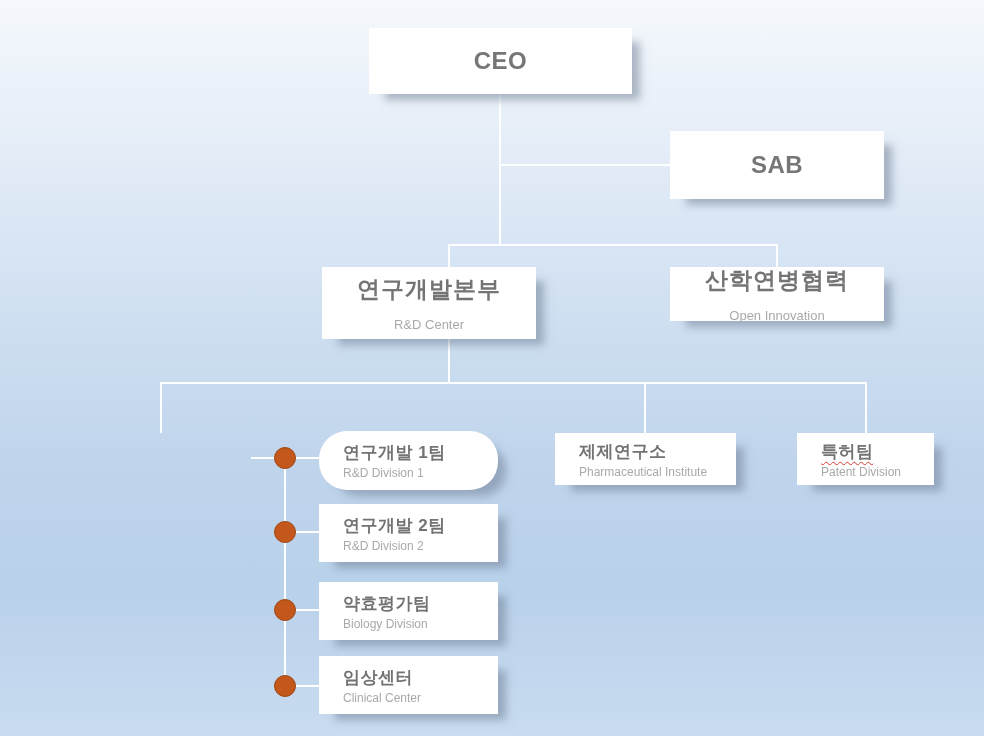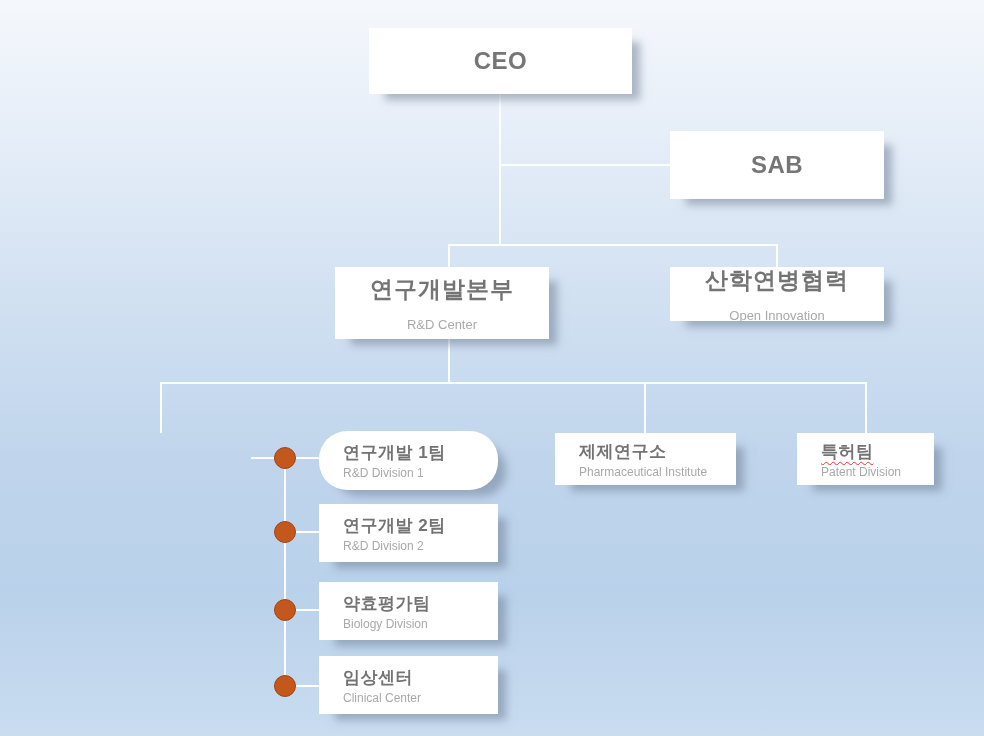--- a/index.html
+++ b/index.html
@@ -60,21 +60,21 @@
   #h-dot4     { left:285px; top:685px; width:34px; height:2px; }
 
   #dot-1{ left:274px; top:447px; }
   #dot-2{ left:274px; top:521px; }
   #dot-3{ left:274px; top:599px; }
   #dot-4{ left:274px; top:675px; }
 
   
   #node-ceo        { left:369px; top:28px;  width:263px; height:66px; }
   #node-sab        { left:670px; top:131px; width:214px; height:68px; }
-  #node-rnd-center { left:335px; top:267px; width:214px; height:72px; }
+  #node-rnd-center { left:322px; top:267px; width:214px; height:72px; }
   #node-open-innov { left:670px; top:267px; width:214px; height:54px; }
   #node-drug-ddc   { left:70px;  top:433px; width:181px; height:52px; }
   #node-rnd-div1   { left:319px; top:431px; width:179px; height:59px;border-radius:28px; }
   #node-pharm      { left:555px; top:433px; width:181px; height:52px; }
   #node-patent     { left:797px; top:433px; width:137px; height:52px; }
   #node-rnd-div2   { left:319px; top:504px; width:179px; height:58px; }
   #node-biology    { left:319px; top:582px; width:179px; height:58px; }
   #node-clinical   { left:319px; top:656px; width:179px; height:58px; }
 </style>
 </head>

